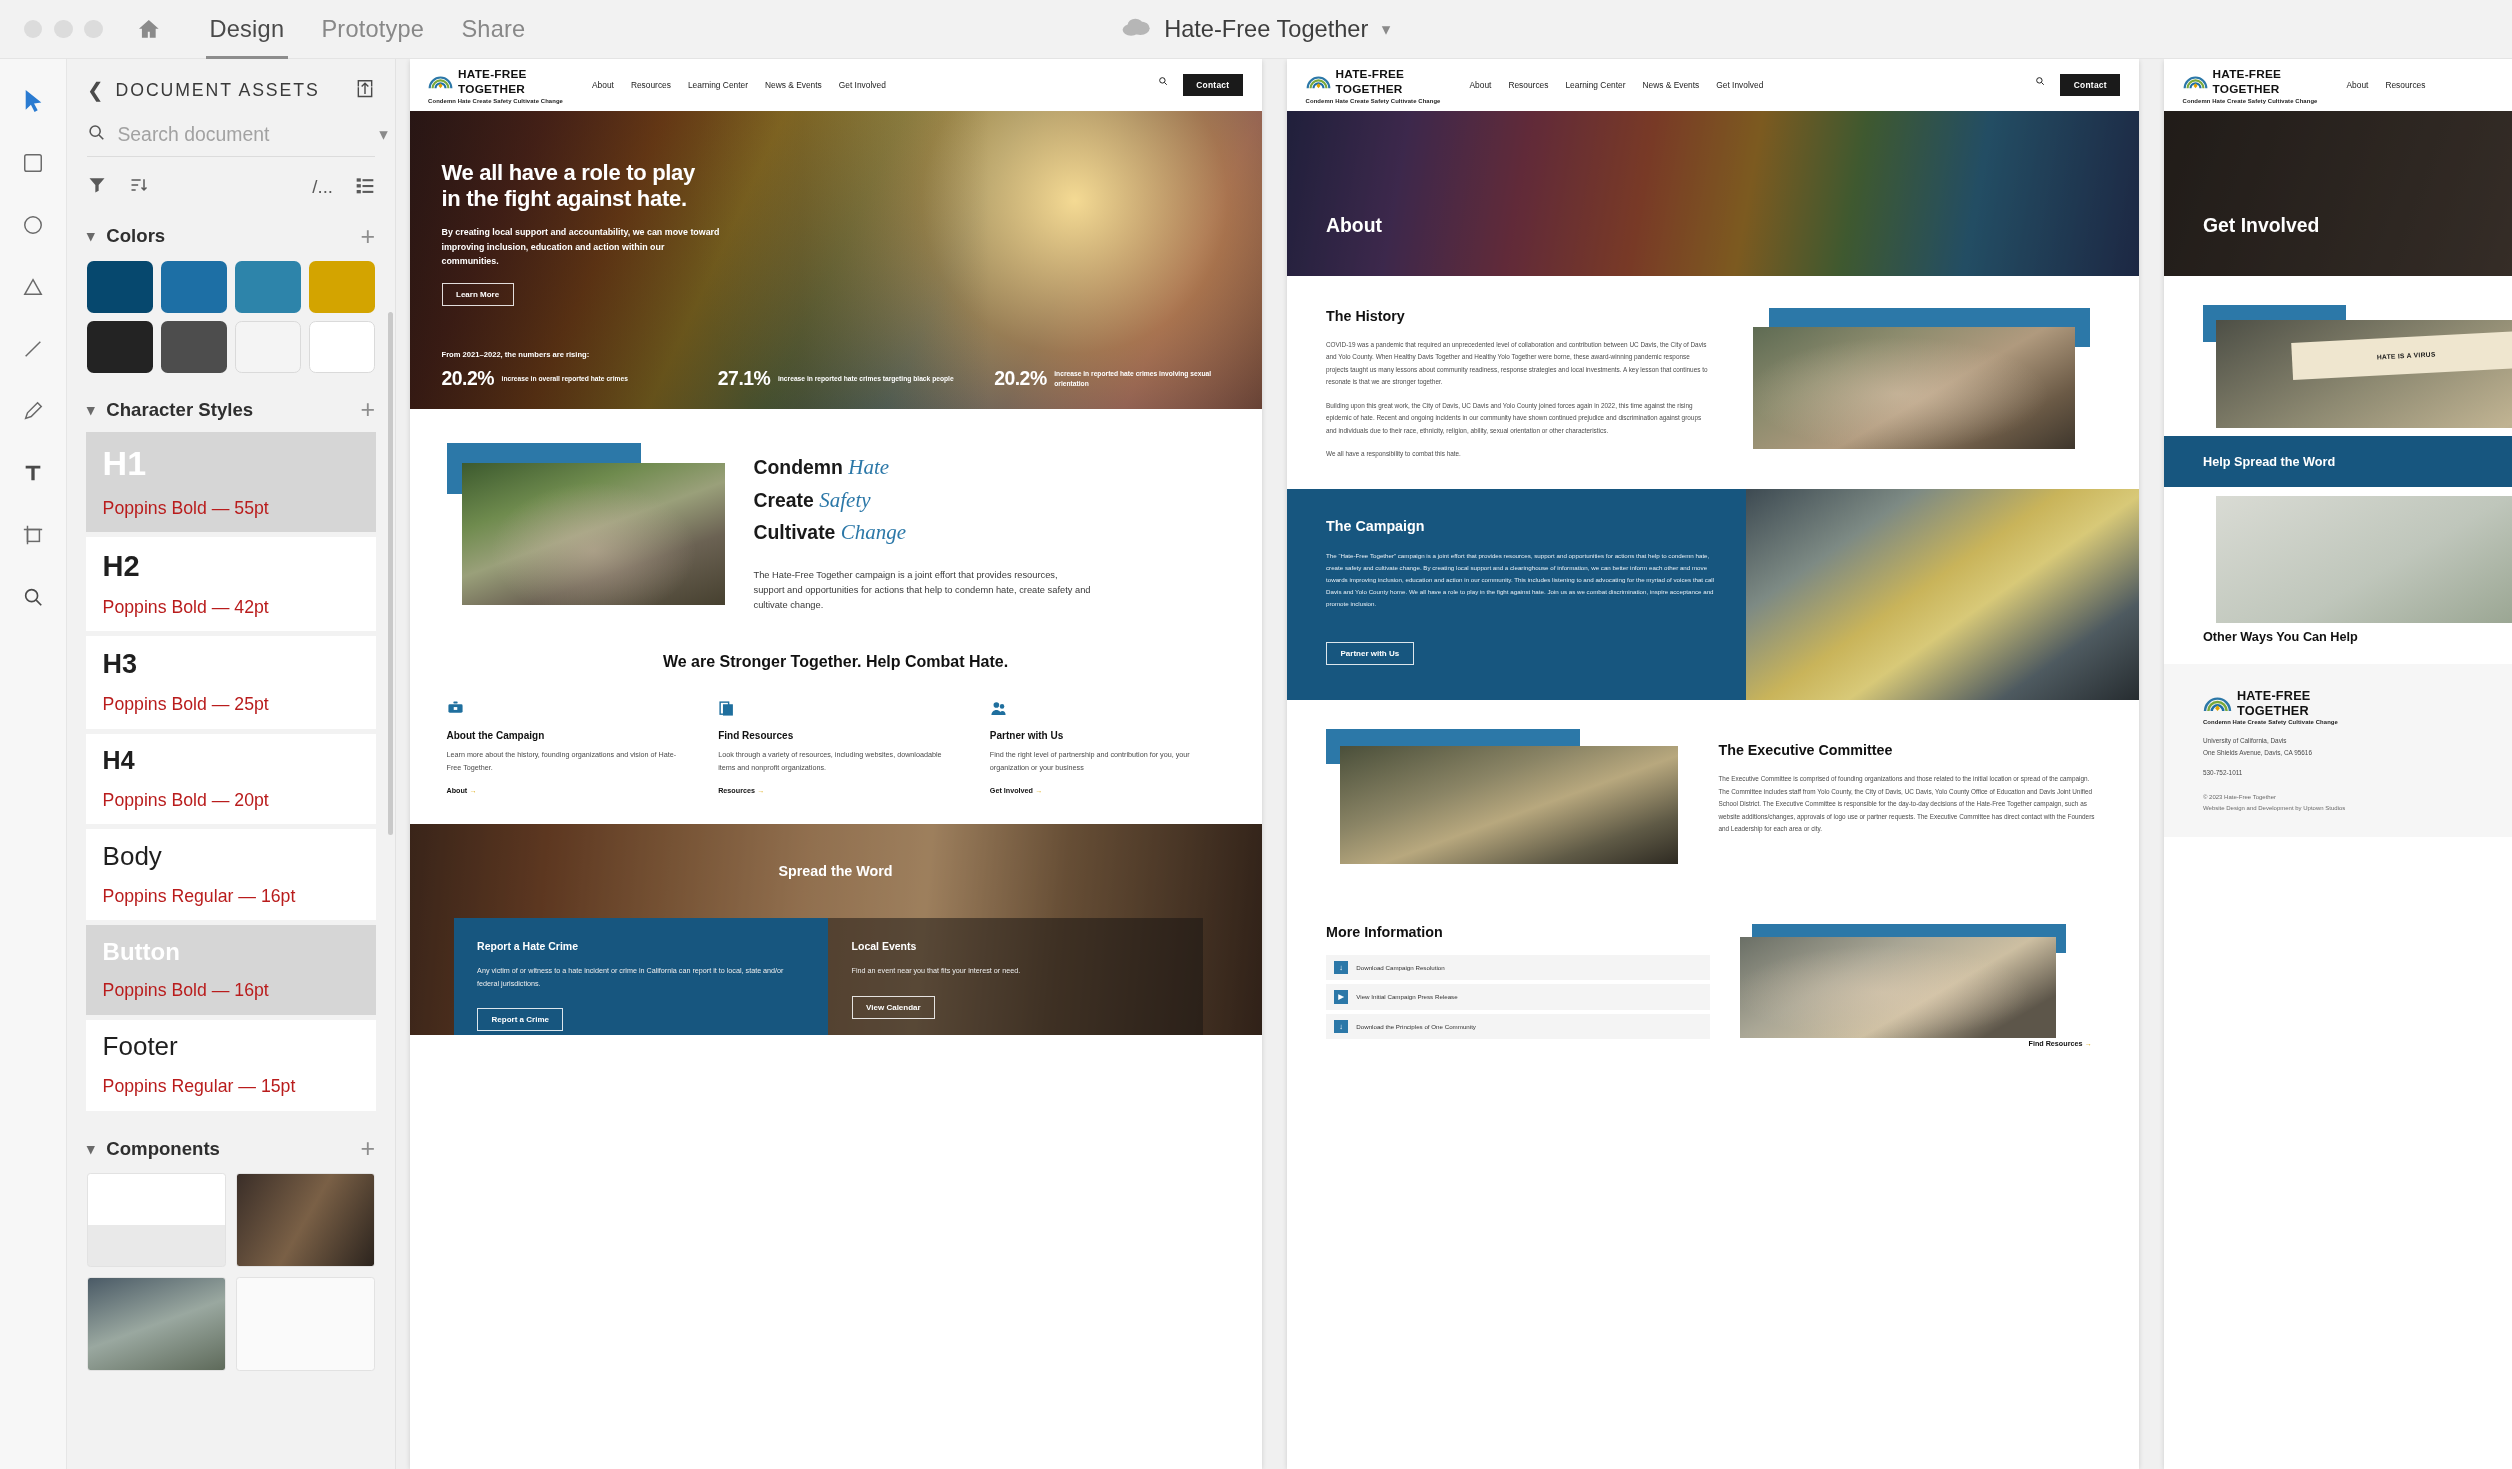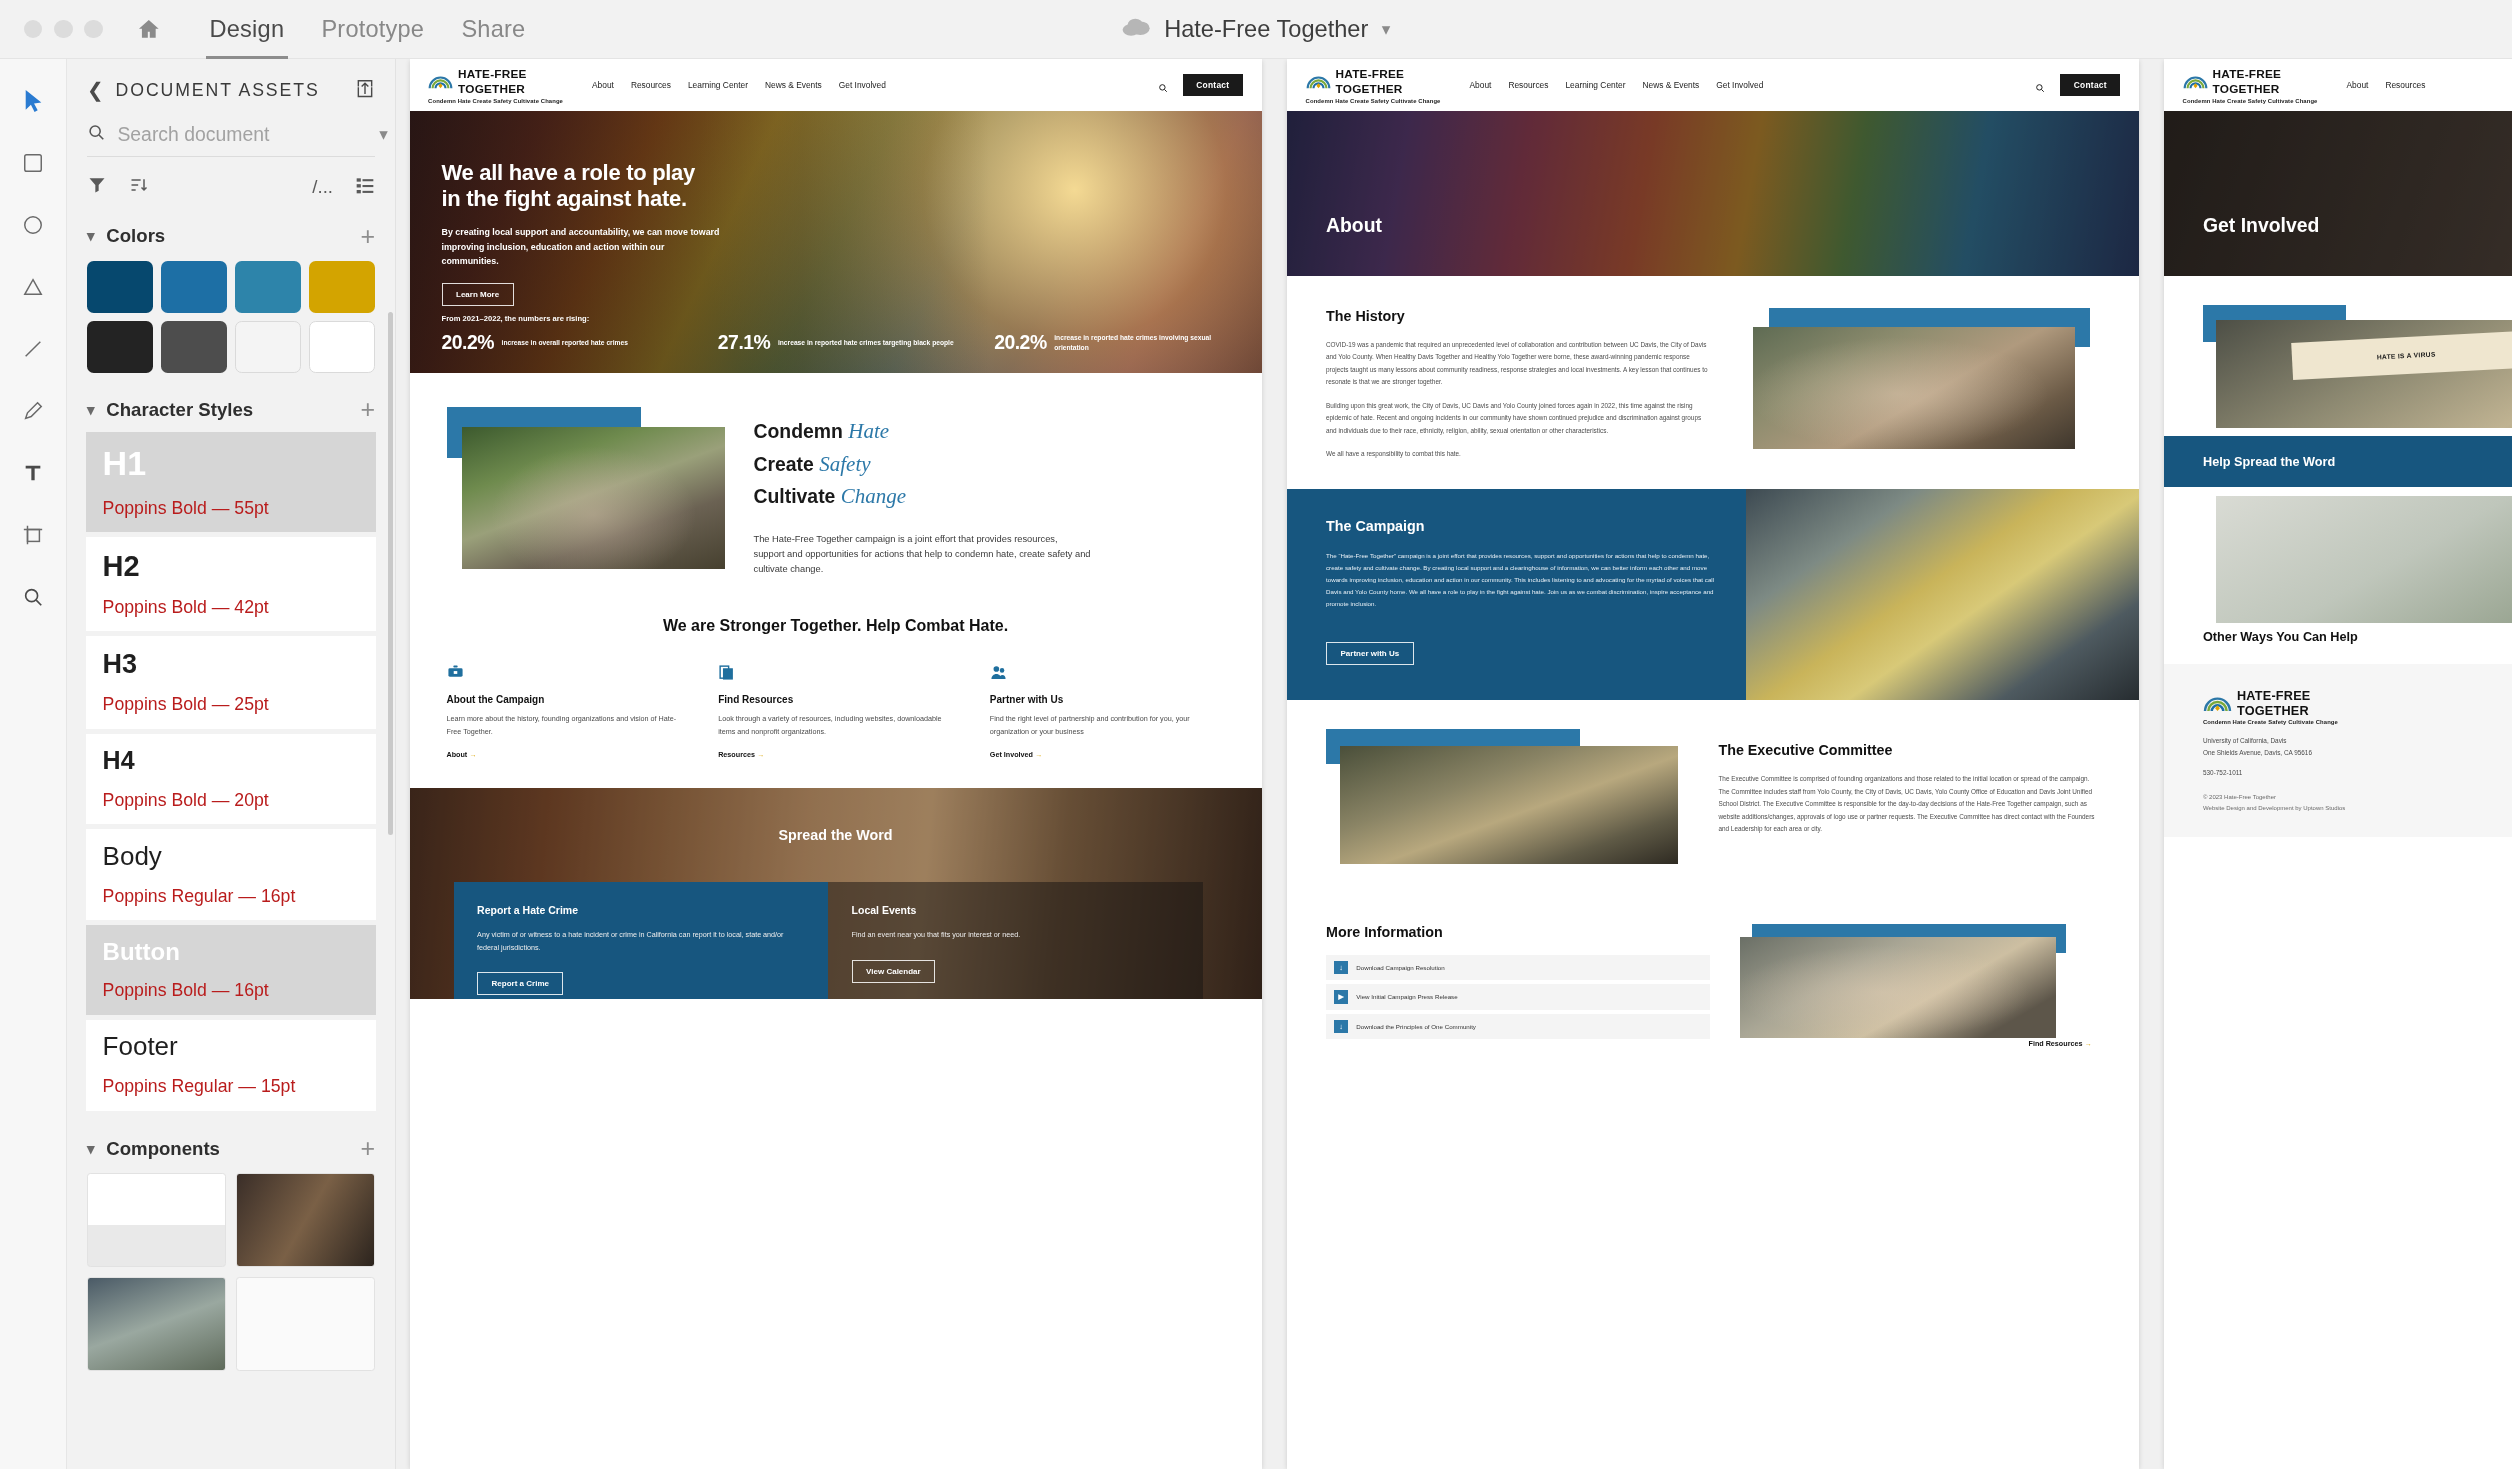--- a/index.html
+++ b/index.html
@@ -105,28 +105,28 @@
   
   .site-head {
     height: 52px; display:flex; align-items:center; padding: 0 18.6px; background:#fff;
   }
   .logo { display:flex; flex-direction: column; gap: 1.7px; }
   .logo-top { display: flex; align-items: center; gap: 5px; }
   .logo-word { font-size: 11.8px; font-weight: bold; line-height: 1.0; color:#111; letter-spacing:0.2px;}
   .logo-tag { font-size: 5.9px; color:#222; font-weight:bold; letter-spacing:0.1px; }
   .nav { display:flex; gap: 17px; margin-left: 29px; }
   .nav a { font-size: 8.4px; color:#1c1c1c; text-decoration:none; white-space: nowrap;}
-  .head-right { margin-left:auto; display:flex; align-items:flex-end; gap:15px;}
+  .head-right { margin-left:auto; display:flex; align-items:flex-start; gap:15px;}
   .btn-contact {
     background:#1a1a1a; color:#fff; font-size:8.4px; font-weight:bold;
     padding: 5.9px 13.5px; letter-spacing:0.3px;
   }
 
   
-  .hero { position: relative; height: 262px; overflow:hidden; }
+  .hero { position: relative; height: 298px; overflow:hidden; }
   .hero-bg {
     position:absolute; inset:0;
     background:
       radial-gradient(circle at 78% 30%, rgba(255,226,150,.95) 0%, rgba(240,170,70,.55) 22%, rgba(0,0,0,0) 55%),
       linear-gradient(115deg,#5b2f30 0%, #8a3d2a 14%, #b3621f 26%, #b89a2c 38%, #5d7c4b 50%, #2d5c6e 62%, #2a3b63 74%, #52315c 86%, #3a2030 100%);
   }
   .hero-shade { position:absolute; inset:0; background: linear-gradient(90deg, rgba(20,12,10,.72) 0%, rgba(30,18,12,.40) 46%, rgba(0,0,0,0) 68%); }
   .hero-txt { position:absolute; left: 32px; top: 49px; width: 278px; color:#fff; }
   .hero-h1 { font-size: 22px; font-weight: bold; line-height:1.18; letter-spacing:-0.3px;}
   .hero-p { font-size: 8.9px; line-height: 1.6; margin-top: 13.5px; font-weight:600;}

